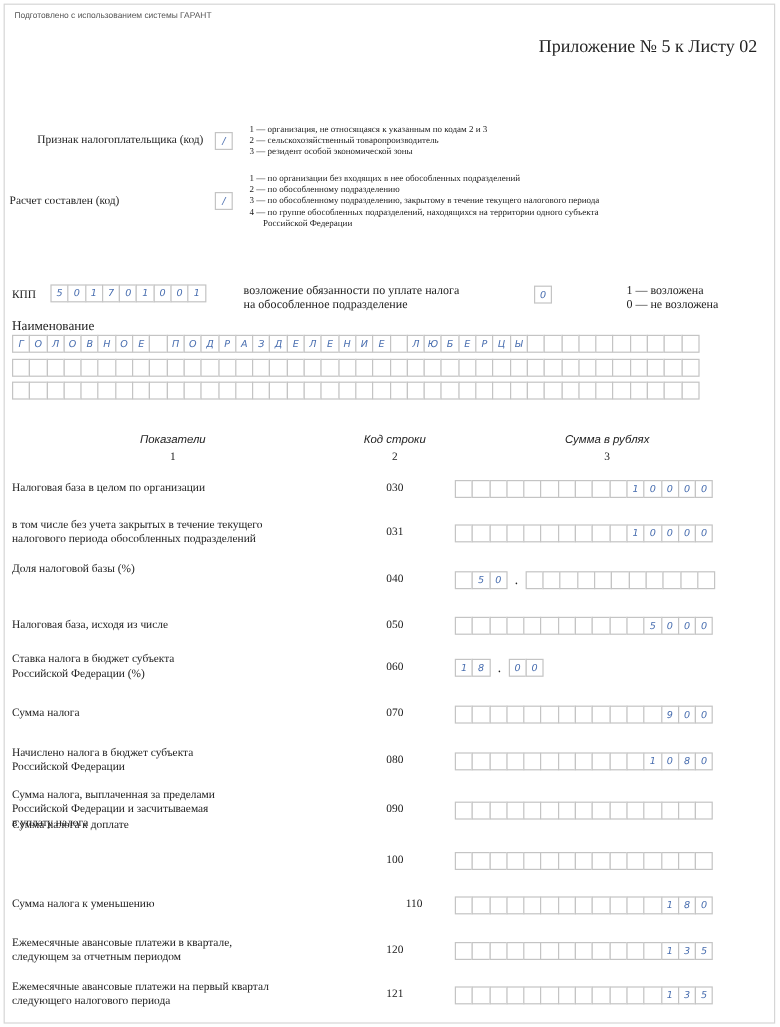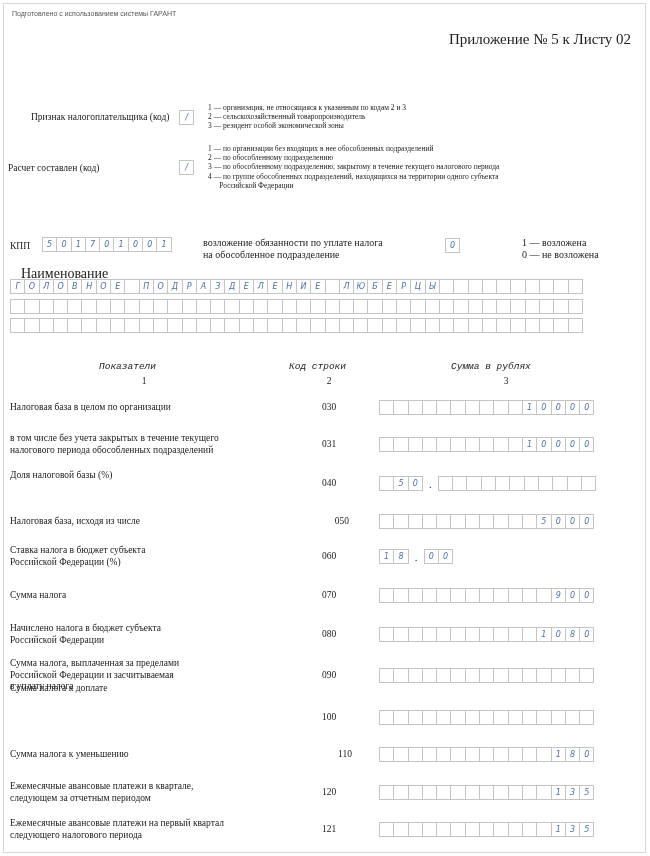--- a/index.html
+++ b/index.html
@@ -9,21 +9,21 @@
   .abs { position: absolute; white-space: nowrap; }
   .garant { left: 8px; top: 6px; font-family: "Liberation Sans", "DejaVu Sans", sans-serif; font-size: 7px; color: #555; }
   .appendix { right: 14px; top: 27px; font-size: 15px; font-family: "Liberation Serif", serif; }
   .title { left: 0; width: 643px; text-align: center; font-weight: bold; font-size: 11px; font-family: "Liberation Serif", serif; line-height: 14px; white-space: normal; }
   .lbl { font-size: 9.5px; font-family: "Liberation Serif", serif; }
   .legend { font-size: 7.5px; line-height: 9.2px; font-family: "Liberation Serif", serif; white-space: pre; }
   .cells { position: absolute; display: flex; }
   .cell { width: 15.3px; height: 15px; border: 1px solid #c4c4c4; margin-left: -1px; display: flex; align-items: center; justify-content: center; font-family: "DejaVu Sans", sans-serif; font-style: italic; font-size: 8px; color: #4a6fb0; background: #fff; }
   .cell:first-child { margin-left: 0; }
   .dot { width: 15px; height: 15px; display: flex; align-items: flex-end; justify-content: center; font-size: 10px; line-height: 12px; }
-  .col-head { font-style: italic; font-size: 9.5px; font-family: Liberation Mono, monospace; }
+  .col-head { font-style: italic; font-size: 9.5px; font-family: Liberation Sans, sans-serif; text-align: center; }
   .col-num { font-size: 9.5px; font-family: "Liberation Serif", serif; text-align: center; }
   .rowlabel { font-size: 9.5px; font-family: "Liberation Serif", serif; line-height: 11.5px; white-space: pre; }
   .code { font-size: 9.5px; font-family: "Liberation Serif", serif; width: 40px; text-align: center; }
 </style>
 </head>
 <body>
 
 <div class="page">
   <div class="abs garant">Подготовлено с использованием системы ГАРАНТ</div>
   <div class="abs appendix">Приложение № 5 к Листу 02</div>
@@ -59,21 +59,21 @@
       <div class="cell">1</div>
     </div>
   <div class="abs legend" style="left:199px; top:233px; font-size:10px; line-height:12px;">возложение обязанности по уплате налога
 на обособленное подразделение</div>
   <div class="cells" style="left:441px; top:234px;">
     <div class="cell">0</div>
   </div>
   <div class="abs legend" style="left:470px; top:233px; font-size:10px; line-height:12px;margin-left:48px;">1 — возложена
 0 — не возложена</div>
 
-  <div class="abs lbl" style="left:17px; top:262px; font-size:14px;">Наименование</div>
+  <div class="abs lbl" style="left:6px; top:262px; font-size:11px;">Наименование</div>
   <div class="cells name-row" id="name-row-1" style="left:6px; top:275px;">
       <div class="cell">Г</div>
       <div class="cell">О</div>
       <div class="cell">Л</div>
       <div class="cell">О</div>
       <div class="cell">В</div>
       <div class="cell">Н</div>
       <div class="cell">О</div>
       <div class="cell">Е</div>
       <div class="cell"></div>
@@ -256,21 +256,21 @@
           <div class="cell"></div>
           <div class="cell"></div>
           <div class="cell"></div>
           <div class="cell"></div>
           <div class="cell"></div>
           <div class="cell"></div>
           <div class="cell"></div>
         </div>
       </div>
       <div class="abs rowlabel" style="left: 6px; top: 511.75px;">Налоговая база, исходя из числе</div>
-      <div class="abs code" style="left: 305px; top: 511.5px; text-align: right;">050</div>
+      <div class="abs code" style="left: 305px; top: 511.5px;">050</div>
       <div class="cells" style="left: 375px; top: 510px;">
         <div class="cell"></div>
         <div class="cell"></div>
         <div class="cell"></div>
         <div class="cell"></div>
         <div class="cell"></div>
         <div class="cell"></div>
         <div class="cell"></div>
         <div class="cell"></div>
         <div class="cell"></div>

